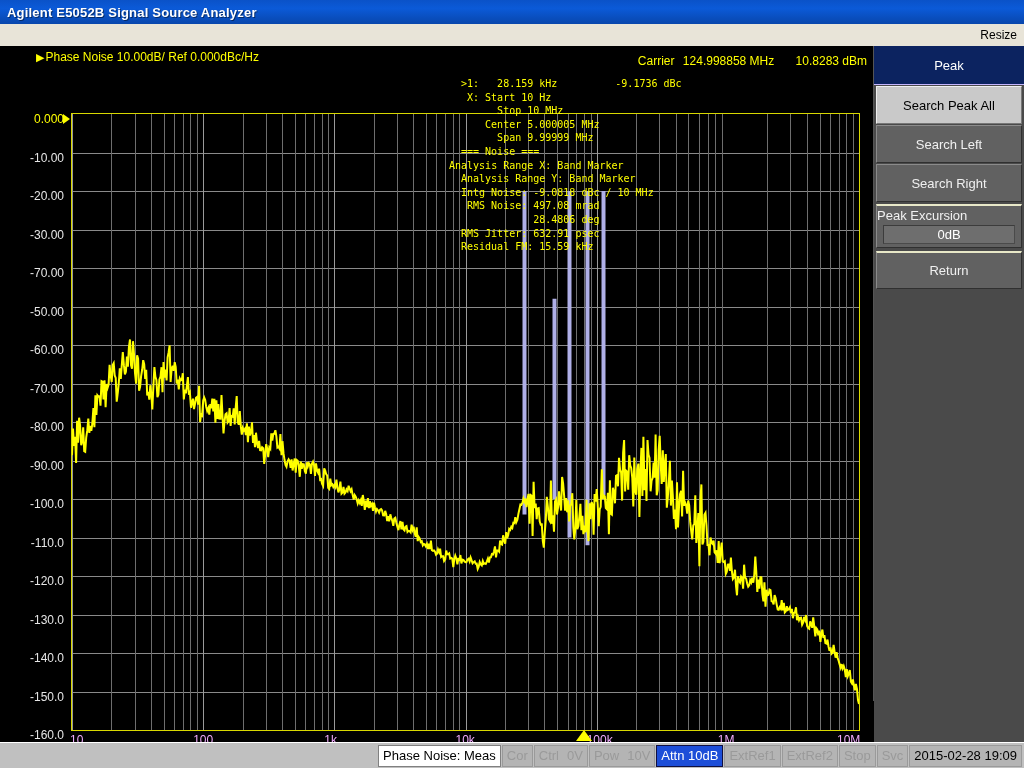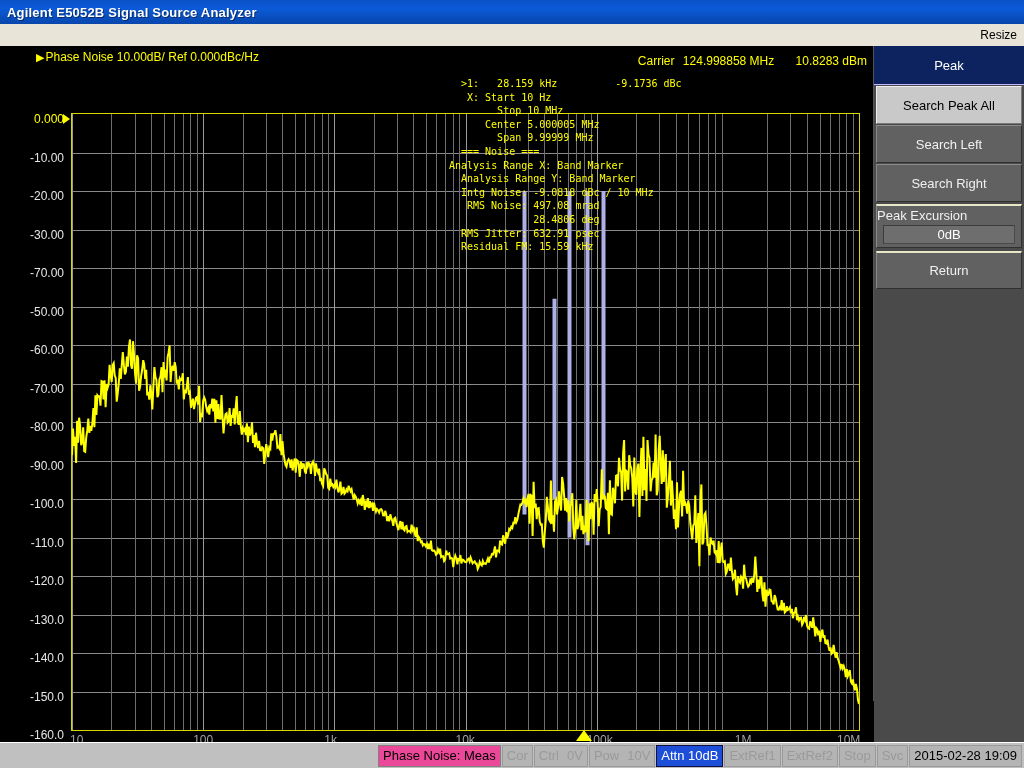--- a/index.html
+++ b/index.html
@@ -57,21 +57,21 @@
   }
   .ylab.ref{color:#ffff00;}
   .refmark{
     position:absolute;left:63px;width:0;height:0;
     border-top:5px solid transparent;border-bottom:5px solid transparent;
     border-left:7px solid #ffff00;
   }
 
   
   .xlabels{position:absolute;left:0;top:686px;width:873px;height:18px;}
-  .xlab{position:absolute;color:#a3a3a3;font-size:12px;white-space:nowrap;line-height:12px;}
+  .xlab{position:absolute;color:#f0abfc;font-size:12px;white-space:nowrap;line-height:12px;}
   .xmarker{
     position:absolute;top:684px;width:0;height:0;
     border-left:8px solid transparent;border-right:8px solid transparent;
     border-bottom:11px solid #ffff00;
   }
 
   
   .readout{
     position:absolute;color:#ffff00;font-family:"DejaVu Sans Mono", monospace;
     font-size:10px;line-height:13.6px;white-space:pre;z-index:6;
@@ -140,21 +140,21 @@
     position:absolute;left:0;top:742px;width:1024px;height:26px;
     background:#c0c0c0;border-top:1px solid #fff;
     display:flex;align-items:center;box-sizing:border-box;
   }
   .bb-spacer{flex:1 1 auto;}
   .bb{
     height:22px;display:flex;align-items:center;justify-content:center;
     font-size:13px;padding:0 4px;box-sizing:border-box;
     border:1px solid #9a9a9a;margin-right:1px;color:#9a9a9a;background:#b4b4b4;
   }
-  .bb.meas{background:#ec4899;color:#000;border-color:#808080;font-weight:normal;}
+  .bb.meas{background:#ffffff;color:#000;border-color:#808080;font-weight:normal;}
   .bb.on{background:#1d4ed8;color:#fff;border-color:#101040;}
   .bb.clock{background:#b4b4b4;color:#000;border-color:#9a9a9a;margin-right:2px;}
   .bb .subv{margin-left:8px;}
 </style>
 </head>
 <body>
 
 <div class="app">
 
   <div class="titlebar">
@@ -276,21 +276,21 @@
         <div class="ylab" style="top: 623px;">-160.0</div>
         <div class="refmark" style="top: 8px;"></div>
       </div>
 
     <div class="xlabels">
         <div class="xlab" style="left: 70px; top: 2px;">10</div>
         <div class="xlab" style="left: 193.167px; top: 2px;">100</div>
         <div class="xlab" style="left: 324.333px; top: 2px;">1k</div>
         <div class="xlab" style="left: 455.5px; top: 2px;">10k</div>
         <div class="xlab" style="left: 586.667px; top: 2px;">100k</div>
-        <div class="xlab" style="left: 717.833px; top: 2px; margin-left: 17px;">1M</div>
+        <div class="xlab" style="left: 717.833px; top: 2px;">1M</div>
         <div class="xlab" style="left: 837px; top: 2px;">10M</div>
       </div>
 
     <div class="statrow r1">
         <div class="statcell" style="left: 5px; width: 82px;">IF Gain 20dB</div>
         <div class="statcell" style="left: 197px; width: 140px;">Freq Band [99M-1.5GHz]</div>
         <div class="statcell" style="left: 451px; width: 36px;">Spur</div>
         <div class="statcell" style="left: 594px; width: 110px;">LO Opt [&lt;150kHz]</div>
         <div class="statcell" style="left: 822px; width: 46px;">775pts</div>
       </div>

